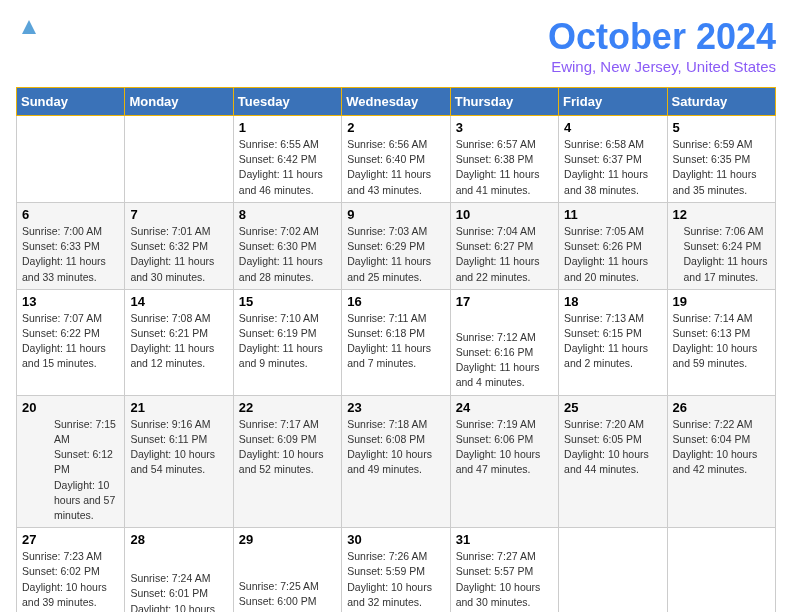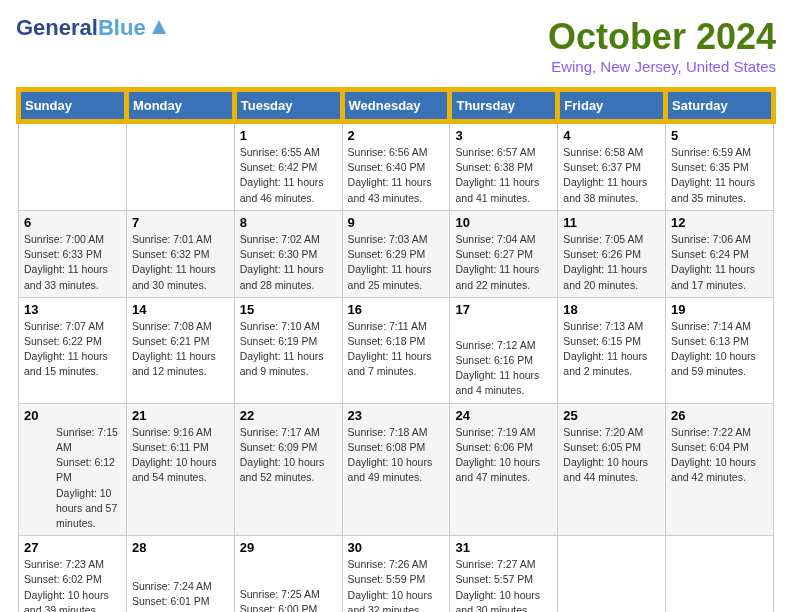--- a/index.html
+++ b/index.html
@@ -29,39 +29,39 @@
     }
     .logo-text span {
       color: #5ba3d9;
     }
     .title-section {
       text-align: right;
     }
     .month-title {
       font-size: 36px;
       font-weight: bold;
-      color: #4d7c0f;
+      color: #3b82f6;
     }
     .location {
       font-size: 15px;
       color: #8b5cf6;
     }
     .calendar {
       width: 100%;
       border-collapse: collapse;
       font-size: 11px;
     }
     .calendar th {
       background-color: #3a72b8;
       color: #fff;
       padding: 6px 4px;
       text-align: left;
       font-size: 13px;
       font-weight: bold;
-      border: 5px solid #eab308;
+      border: 1px solid #eab308;
     }
     .calendar td {
       border: 1px solid #ccc;
       vertical-align: top;
       padding: 4px 5px;
       width: 108px;
       min-height: 80px;
       background: #fff;
     }
     .calendar tr:nth-child(even) td {
@@ -80,23 +80,20 @@
     .empty-cell {
       background: #fff !important;
     }
   </style>
 </head>
 <body>
 
 <div class="header">
   <div class="logo">
     <div style="display:flex; align-items:flex-end;">
-      <span class="logo-text">
-        General<span>Blue</span>
-      </span>
       <svg width="22" height="22" viewBox="0 0 22 22" style="margin-left:2px; margin-bottom:2px;">
         <polygon points="4,18 18,18 11,4" fill="#5ba3d9"></polygon>
       </svg>
     </div>
   </div>
   <div class="title-section">
     <div class="month-title">October 2024</div>
     <div class="location">Ewing, New Jersey, United States</div>
   </div>
 </div>
@@ -180,21 +177,21 @@
 Daylight: 11 hours and 22 minutes.</div>
         </td>
         <td>
           <div class="day-number">11</div>
           <div class="day-info" style="white-space: pre-line;">Sunrise: 7:05 AM
 Sunset: 6:26 PM
 Daylight: 11 hours and 20 minutes.</div>
         </td>
         <td>
           <div class="day-number">12</div>
-          <div class="day-info" style="white-space: pre-line;">Sunrise: 7:06 AM
+          <div class="day-info" style="white-space: pre-line; margin-left: 11px;">Sunrise: 7:06 AM
 Sunset: 6:24 PM
 Daylight: 11 hours and 17 minutes.</div>
         </td>
       </tr>
       <tr>
         <td>
           <div class="day-number">13</div>
           <div class="day-info" style="white-space: pre-line;">Sunrise: 7:07 AM
 Sunset: 6:22 PM
 Daylight: 11 hours and 15 minutes.</div>

